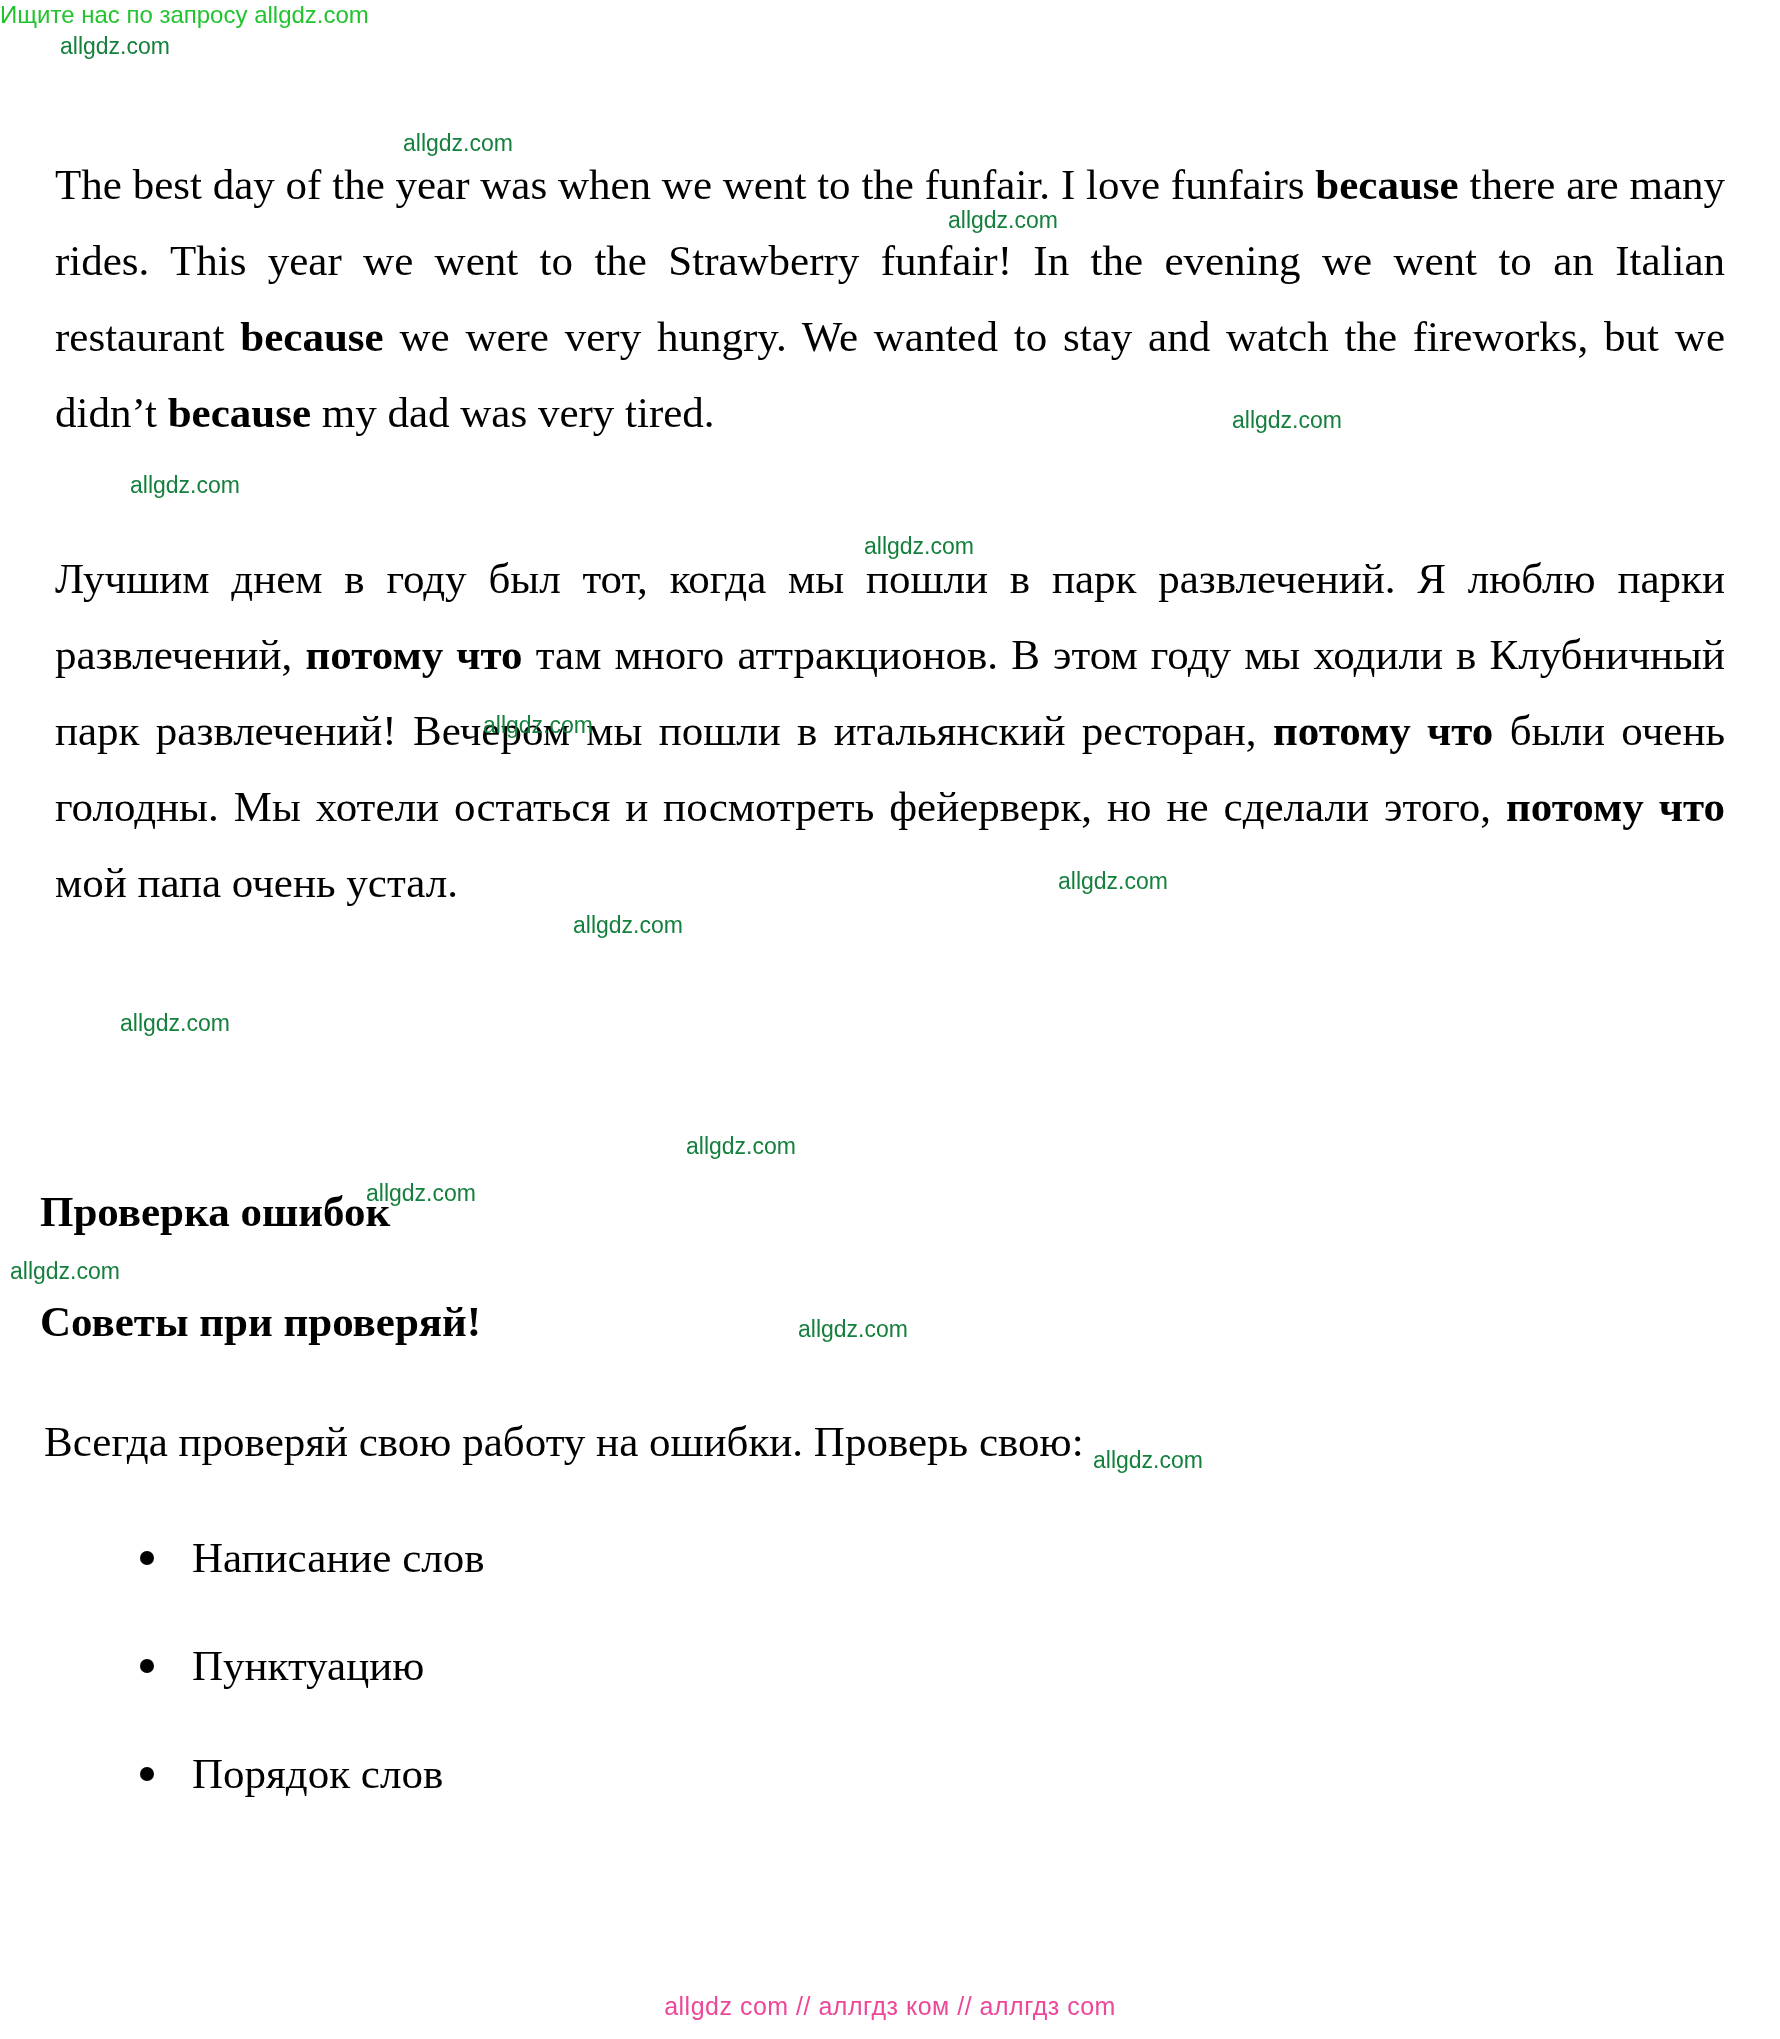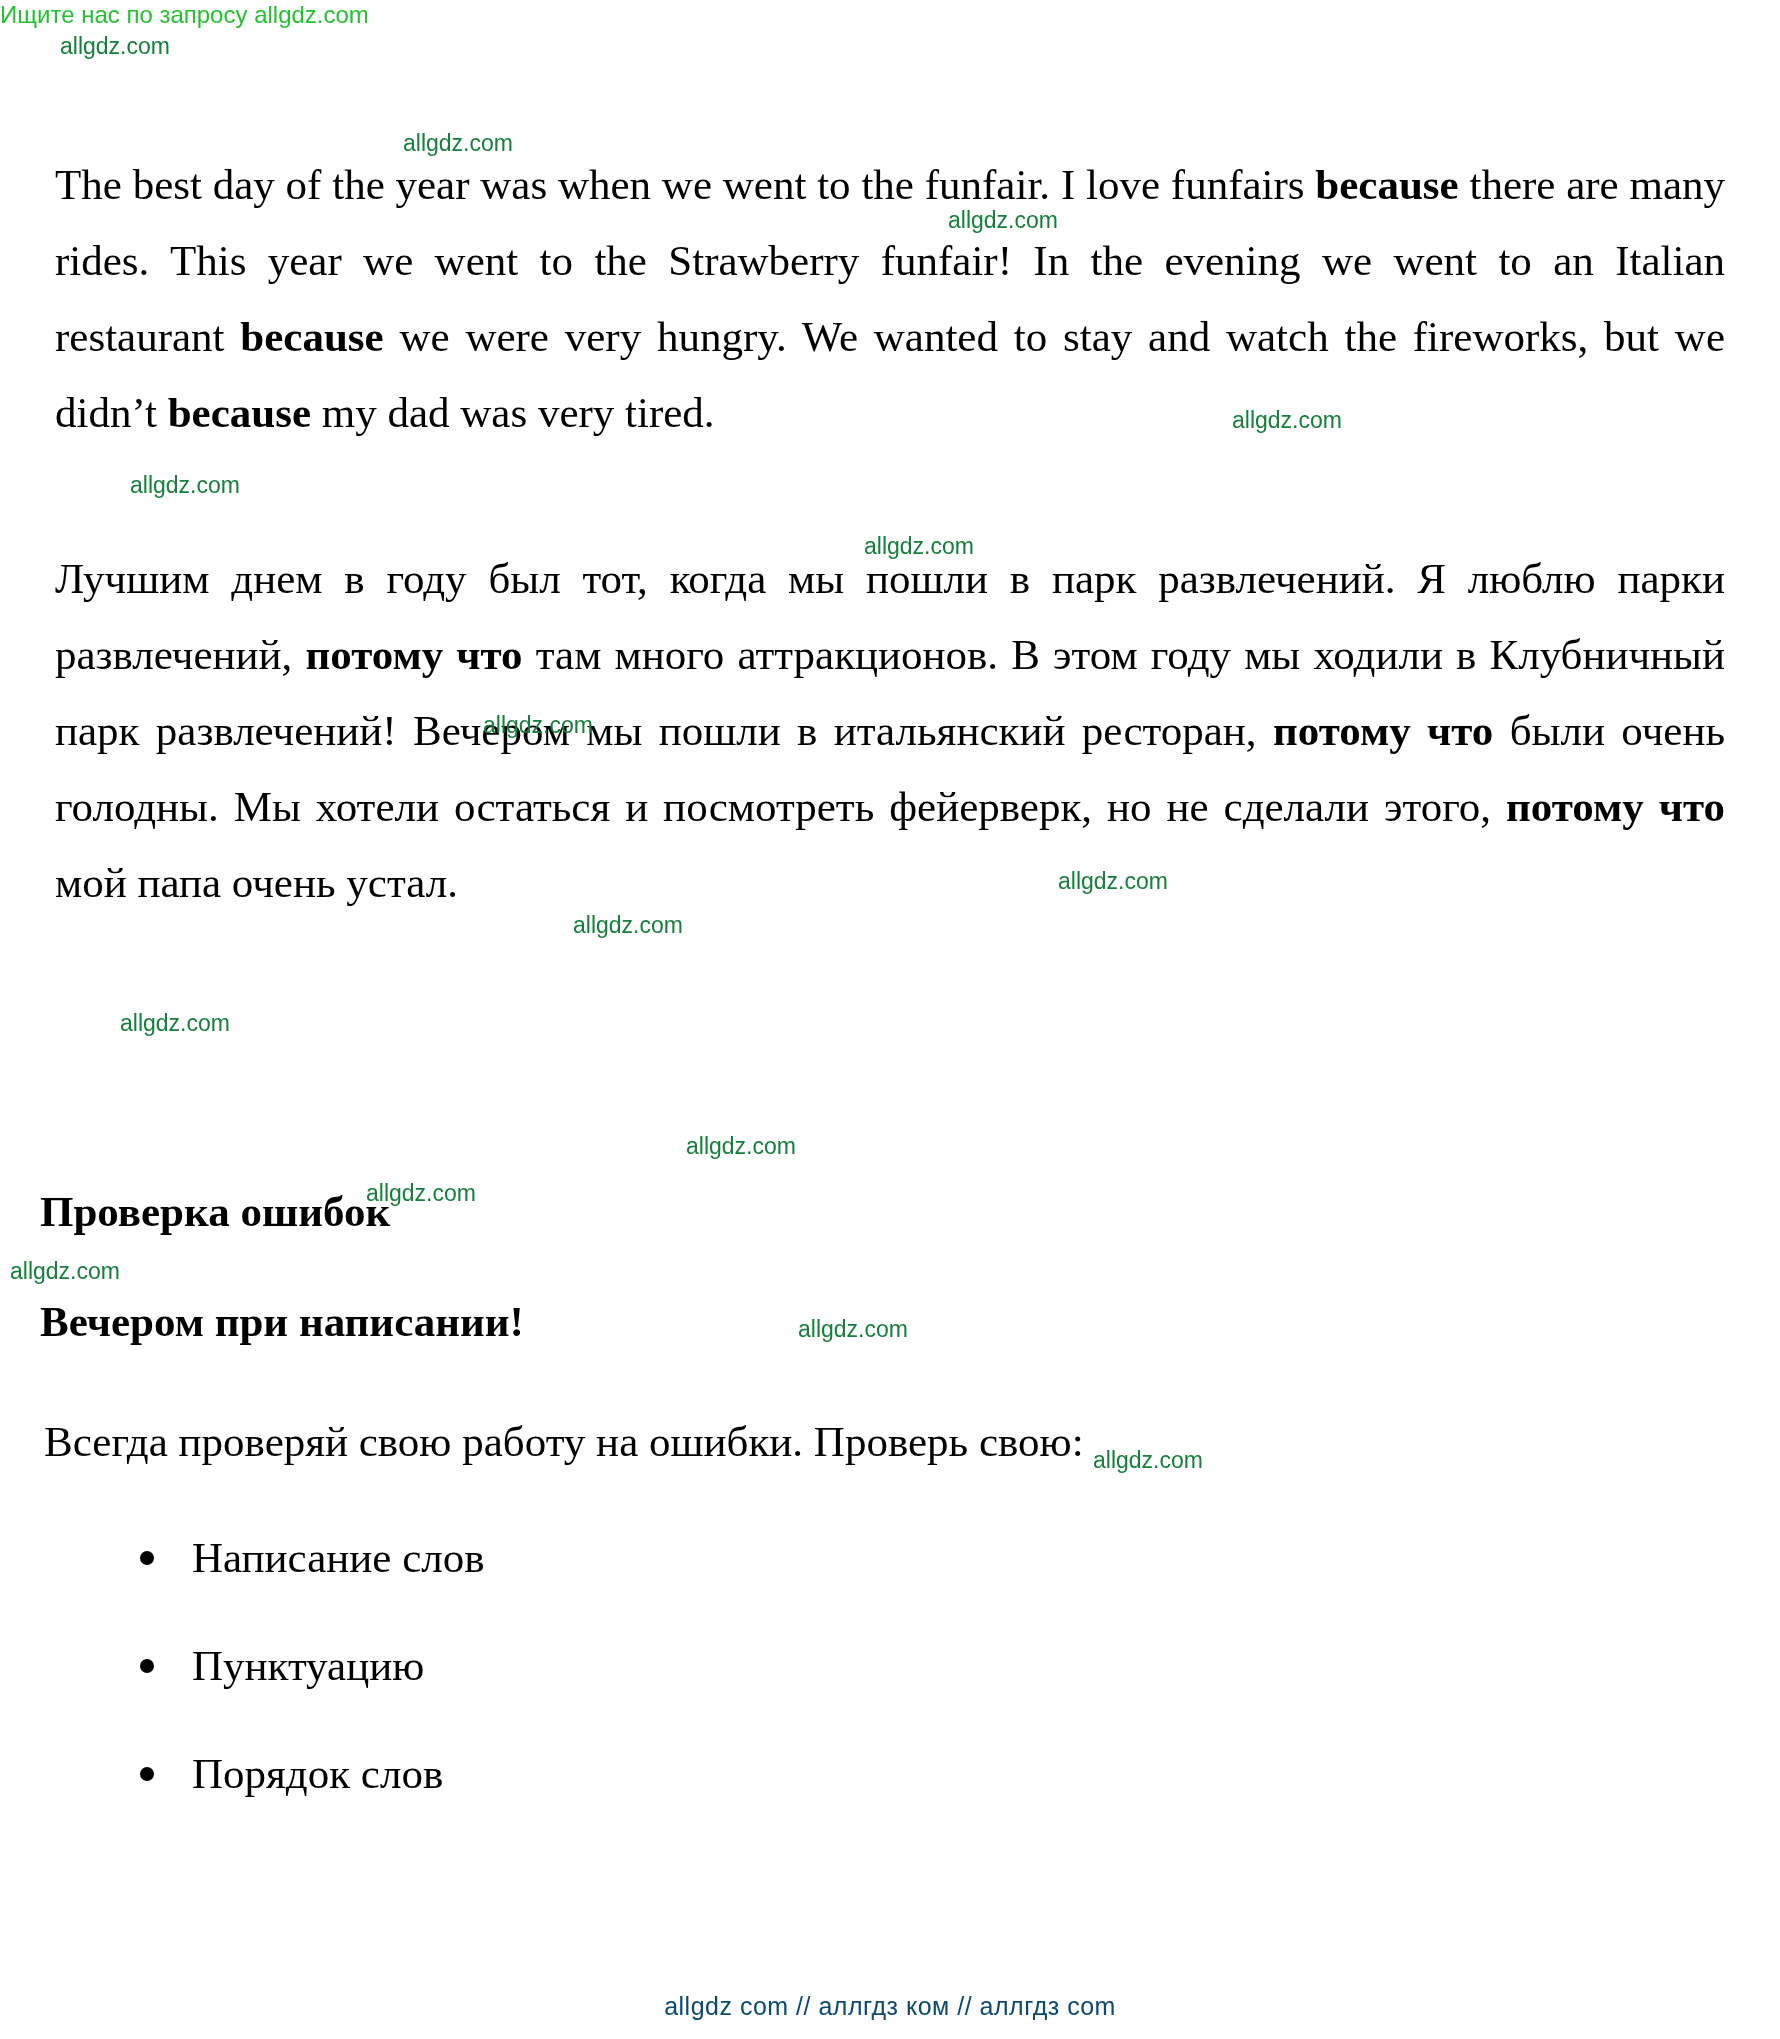--- a/index.html
+++ b/index.html
@@ -153,21 +153,21 @@
     <p class="para">
       <span>Лучшим днем в году был тот, когда мы пошли в парк развлечений. Я люблю парки развлечений, </span><b>потому что</b><span> там много аттракционов. В этом году мы ходили в Клубничный парк развлечений! Вечером мы пошли в итальянский ресторан, </span><b>потому что</b><span> были очень голодны. Мы хотели остаться и посмотреть фейерверк, но не сделали этого, </span><b>потому что</b><span> мой папа очень устал.</span>
     </p>
 
     <div class="gap-c"></div>
 
     <h2 class="section-head">Проверка ошибок</h2>
 
     <div class="gap-d"></div>
 
-    <h2 class="section-head">Вечером при написании!</h2>
+    <h2 class="section-head">Советы при проверяй!</h2>
 
     <div class="gap-e"></div>
 
     <p class="lead-line">Всегда проверяй свою работу на ошибки. Проверь свою:</p>
 
     <div class="gap-f"></div>
 
     <ul class="check-list">
       <li>
         <span class="bullet"></span>
@@ -196,15 +196,15 @@
       <div class="wm" style="left: 1058px; top: 868px;">allgdz.com</div>
       <div class="wm" style="left: 573px; top: 912px;">allgdz.com</div>
       <div class="wm" style="left: 120px; top: 1010px;">allgdz.com</div>
       <div class="wm" style="left: 686px; top: 1133px;">allgdz.com</div>
       <div class="wm" style="left: 366px; top: 1180px;">allgdz.com</div>
       <div class="wm" style="left: 10px; top: 1258px;">allgdz.com</div>
       <div class="wm" style="left: 798px; top: 1316px;">allgdz.com</div>
       <div class="wm" style="left: 1093px; top: 1447px;">allgdz.com</div>
     </div>
 
-  <div class="footer" style="color: #0c4a6e;">allgdz com  //  аллгдз ком  //  аллгдз com</div>
+  <div class="footer" style="color: #ec4899;">allgdz com  //  аллгдз ком  //  аллгдз com</div>
 
 </div>
 
 </body></html>

